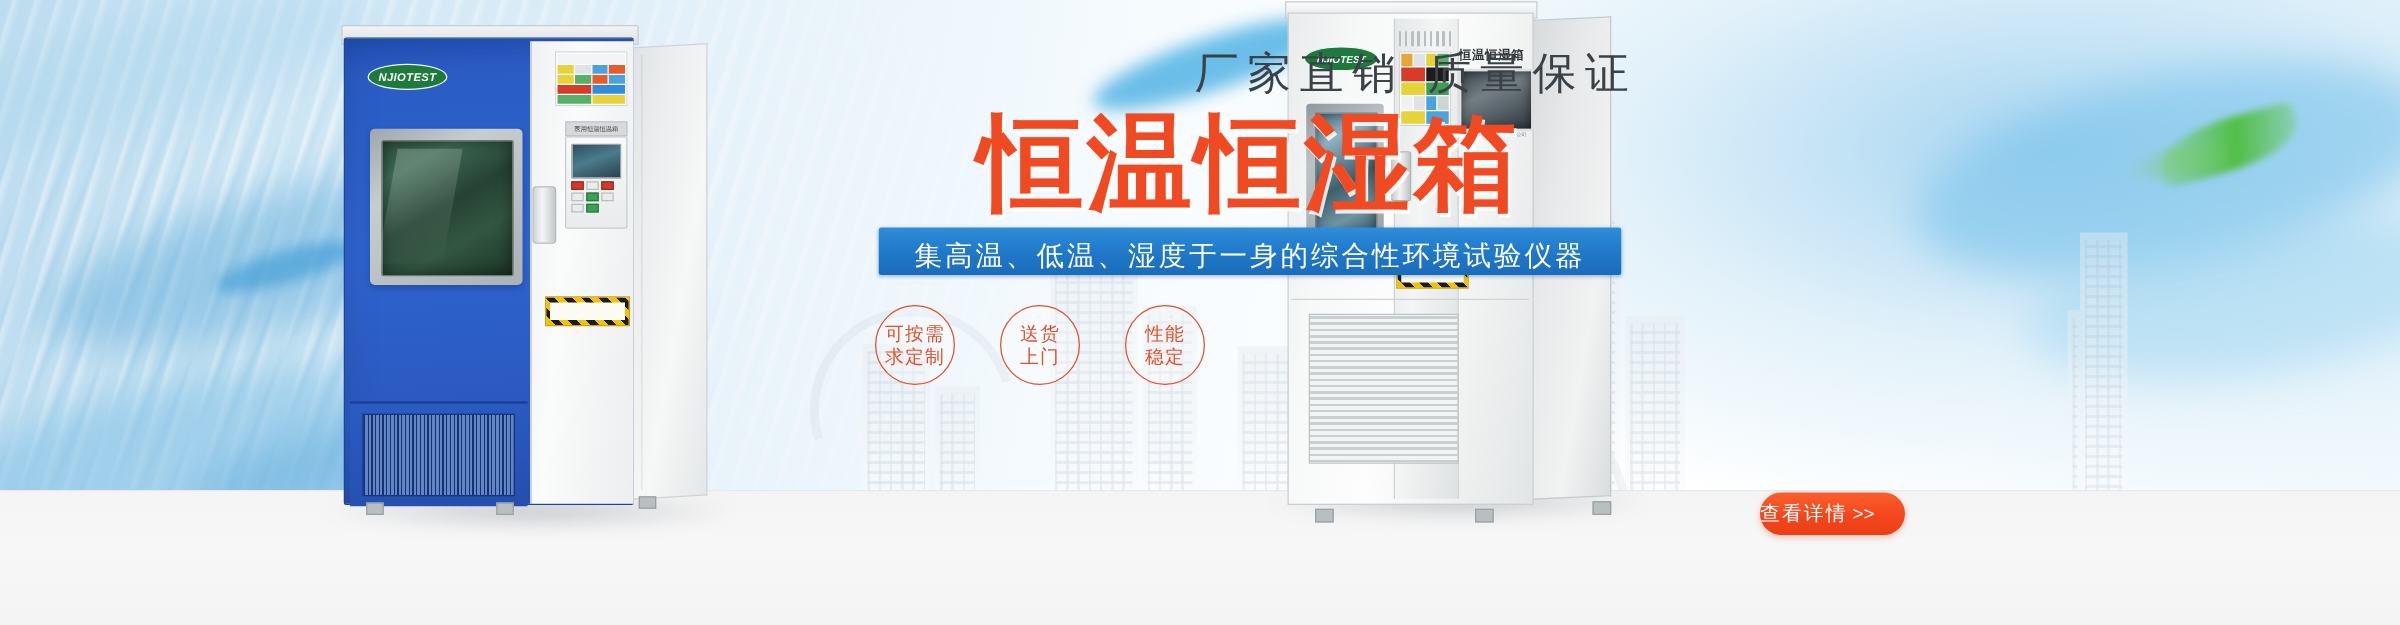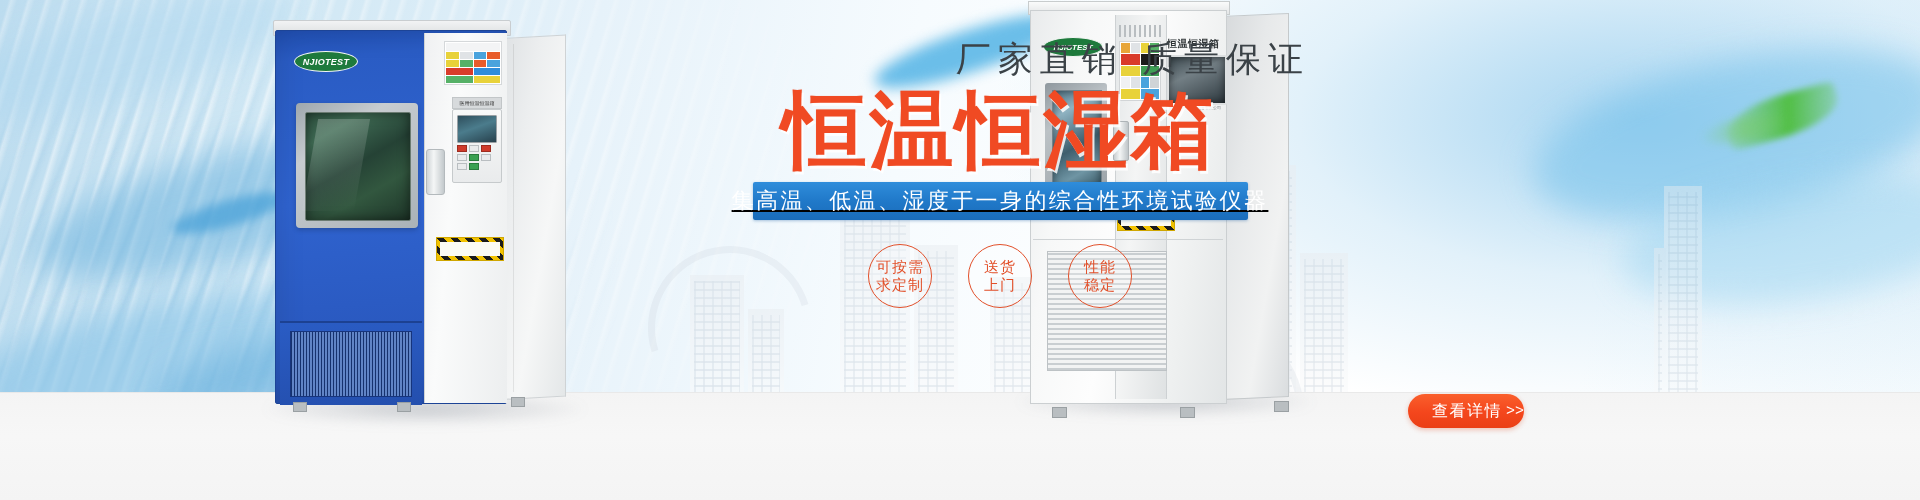--- a/index.html
+++ b/index.html
@@ -281,51 +281,50 @@
     font-family:"DejaVu Sans","Liberation Sans",sans-serif;
   }
   .headline{
     margin-top:10px;text-align:center;white-space:nowrap;
     font-size:84px;font-weight:bold;line-height:1.04;letter-spacing:3px;
     color:#f04a23;
     font-family:"DejaVu Sans","Liberation Sans",sans-serif;
     text-shadow:2px 3px 0 rgba(255,255,255,.85), 0 0 1px rgba(222,60,20,.4);
   }
   .subbar{
-    margin:8px auto 0;width:495px;height:38px;
+    margin:8px auto 0;width:594px;height:38px;
     background:linear-gradient(180deg,#2f8ddb 0%,#2079c9 50%,#1a6cba 100%);
-    border-radius:2px;display:flex;align-items:center;justify-content:center;
+    border-radius:2px;display:flex;align-items:flex-end;justify-content:center;
     box-shadow:0 1px 3px rgba(26,92,160,.35);
-    text-decoration:underline;
   }
   .subbar span{
     color:#fff;font-size:22px;letter-spacing:2.4px;white-space:nowrap;
     font-family:"DejaVu Sans","Liberation Sans",sans-serif;
   }
 
   .badges{
     margin:24px auto 0;width:600px;
-    display:flex;justify-content:center;gap:36px;
+    display:flex;gap:36px;
   }
   .badge{
     width:62px;height:62px;border-radius:50%;
     border:1.6px solid #e2502a;
     display:flex;flex-direction:column;align-items:center;justify-content:center;
     color:#e2502a;font-size:15px;line-height:1.22;letter-spacing:1px;
     background:rgba(255,255,255,.25);
     font-family:"DejaVu Sans","Liberation Sans",sans-serif;
   }
 
   .cta{
     position:absolute;left:718px;top:352px;width:116px;height:34px;
     background:linear-gradient(180deg,#fa5f2c 0%,#f4461c 55%,#ea3f16 100%);
     border-radius:17px;color:#fff;font-size:16px;letter-spacing:1.5px;
-    display:flex;align-items:center;justify-content:flex-end;gap:4px;
+    display:flex;align-items:center;justify-content:flex-start;gap:4px;
     box-shadow:0 2px 5px rgba(220,70,30,.3);cursor:pointer;
-    font-family:Liberation Mono, monospace;white-space:nowrap;
+    font-family:Liberation Sans, sans-serif;white-space:nowrap;
   }
   .cta .arrows{font-size:15px;letter-spacing:0;}
 </style>
 </head>
 <body>
 
 <div id="banner">
 
   <div class="bg-base"></div>
   <div class="bg-waves"></div>

